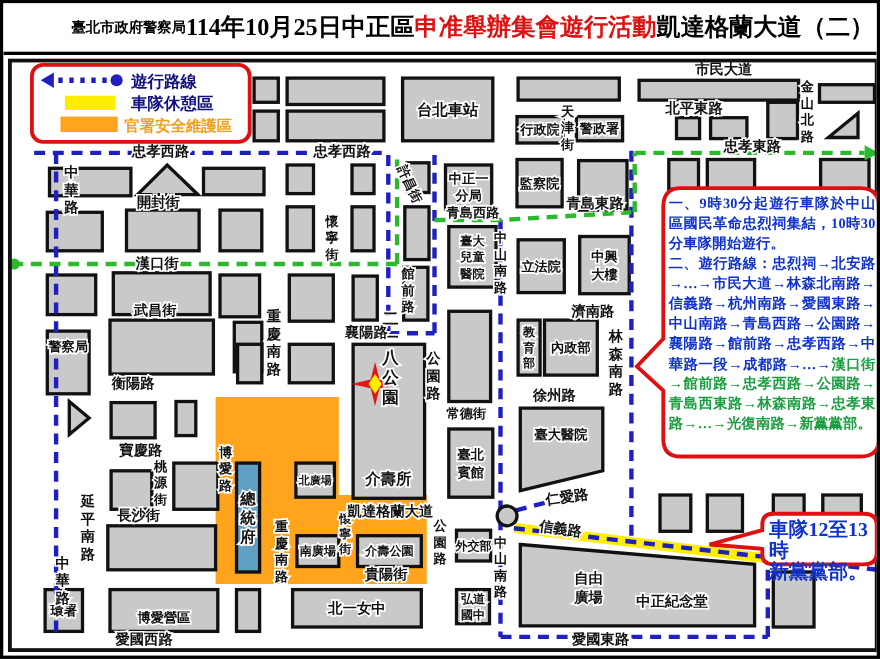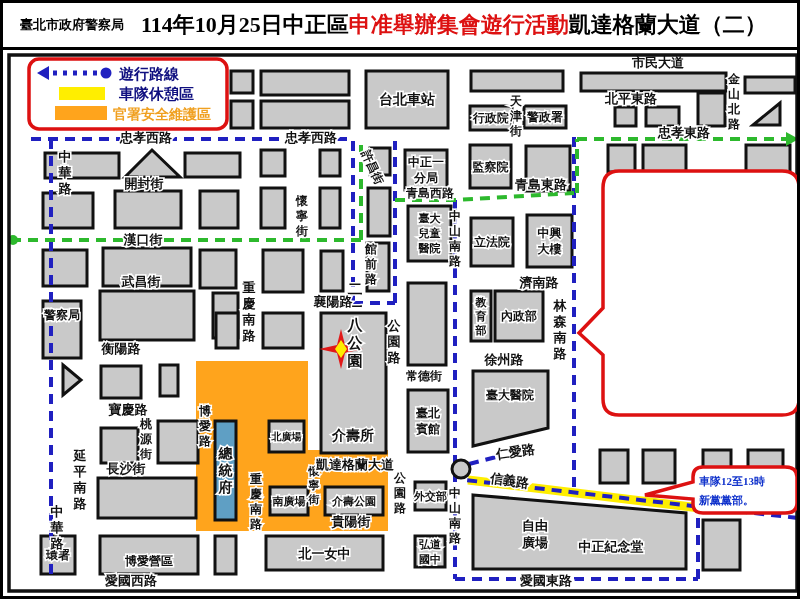--- a/index.html
+++ b/index.html
@@ -1,35 +1,35 @@
 <!DOCTYPE html>
 <html><head>
 <meta charset="utf-8">
 <style>
   html,body{margin:0;padding:0;background:#888;}
   .page{position:relative;width:800px;height:599px;background:#fff;border:3px solid #000;
         box-sizing:border-box;overflow:hidden;font-family:"Liberation Sans",sans-serif;}
   .titlebar{position:absolute;left:0;top:0;width:100%;height:47px;display:flex;align-items:center;
         border-bottom:3px solid #000;background:#fff;box-sizing:border-box;}
-  .agency{width:138px;flex:0 0 138px;text-align:center;font-weight:bold;font-size:13px;line-height:1.25;
-        font-family:"Liberation Serif",serif;}
+  .agency{width:138px;flex:0 0 138px;text-align:right;font-weight:bold;font-size:13px;line-height:1.25;
+        font-family:"Liberation Serif",serif;padding-left:28px;}
   .main-title{flex:1;font-weight:bold;font-size:22px;letter-spacing:0px;white-space:nowrap;
         font-family:"Liberation Serif",serif;color:#000;}
   .main-title .red{color:var(--note-red);text-align:right;}
   svg text{font-family:"Liberation Serif",serif;font-weight:bold;}
   .route-blue{stroke:var(--route-blue);stroke-width:4;fill:none;stroke-dasharray:10 7;}
   .route-green{stroke:var(--route-green);stroke-width:4;fill:none;stroke-dasharray:10 7;}
   .legend-box{fill:#fff;stroke:var(--note-red);stroke-width:3.5;}
   .bubble{fill:#fff;stroke:var(--note-red);stroke-width:3.5;}
   .overlay{position:absolute;font-weight:bold;color:var(--note-blue);}
   .notes{left:605px;top:173px;width:188px;font-size:13px;line-height:18.2px;letter-spacing:0.2px;
         text-align:justify;font-family:"Liberation Serif",serif;}
   .notes .blk{display:block;}
   .notes .grn{color:var(--note-green);}
-  .callout{left:696px;top:469px;width:97px;font-size:11px;line-height:19px;
+  .callout{left:696px;top:469px;width:97px;font-size:18px;line-height:19px;
         font-family:"Liberation Serif",serif;}
 </style>
 </head>
 <body>
 
 <div class="page" style="--route-blue: #2020c0; --route-green: #2db92d; --note-red: #dd1111; --note-blue: #1133cc; --note-green: #1a9e3f;">
 
   <div class="titlebar">
     <div class="agency">
       <div>臺北市政府警察局</div>
@@ -235,19 +235,23 @@
       <text x="116" y="96" font-size="15" fill="#101080">車隊休憩區</text>
       <rect x="52" y="103" width="52" height="14" fill="#ffa41c"></rect>
       <text x="110" y="116" font-size="14" fill="#f0a020">官署安全維護區</text>
     </g>
 
     <path class="bubble" d="M616,168 H779 Q796,168 796,185 V396 Q796,412 779,412 H616 Q600,412 600,396 V352 L576,330 L600,305 V185 Q600,168 616,168 Z"></path>
 
     <path class="bubble" d="M700,464 H782 Q794,464 794,474 V500 Q794,510 782,510 H700 Q690,510 690,501 V496 L642,492 L690,479 V474 Q690,464 700,464 Z"></path>
   </svg>
 
+  <div class="overlay notes">
+    <span class="blk">一、9時30分起遊行車隊於中山區國民革命忠烈祠集結，10時30分車隊開始遊行。</span>
+    <span class="blk"><span>二、遊行路線：忠烈祠→北安路→…→市民大道→林森北南路→信義路→杭州南路→愛國東路→中山南路→青島西路→公園路→襄陽路→館前路→忠孝西路→中華路一段→成都路→…→</span><span class="grn">漢口街→館前路→忠孝西路→公園路→青島西東路→林森南路→忠孝東路→…→光復南路→新黨黨部。</span></span>
+  </div>
 
   <div class="overlay callout">
     <div>車隊12至13時</div>
     <div>新黨黨部。</div>
   </div>
 
 </div>
 
 </body></html>

